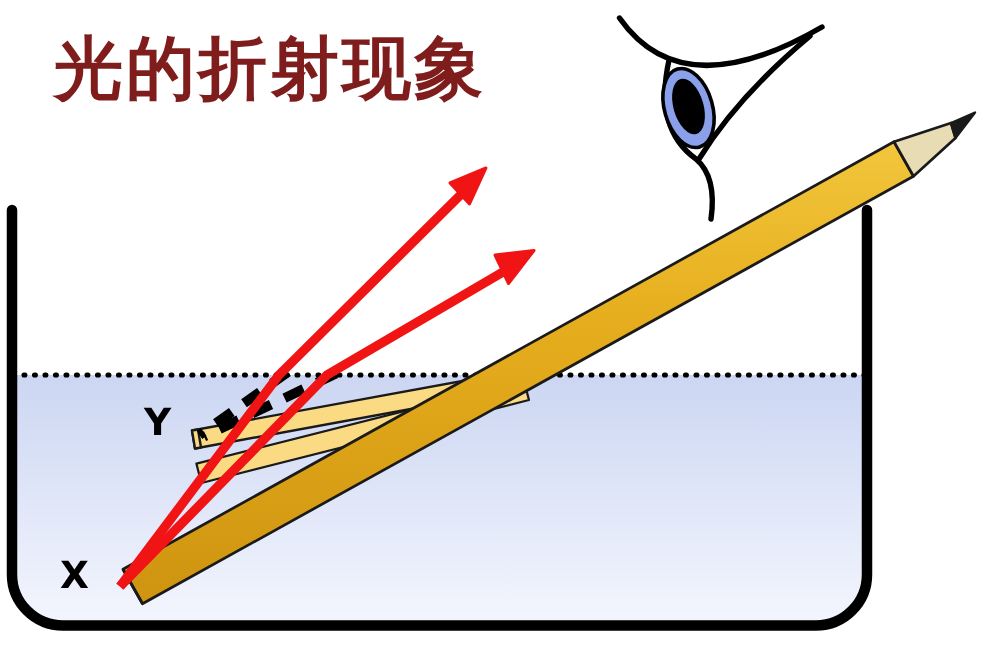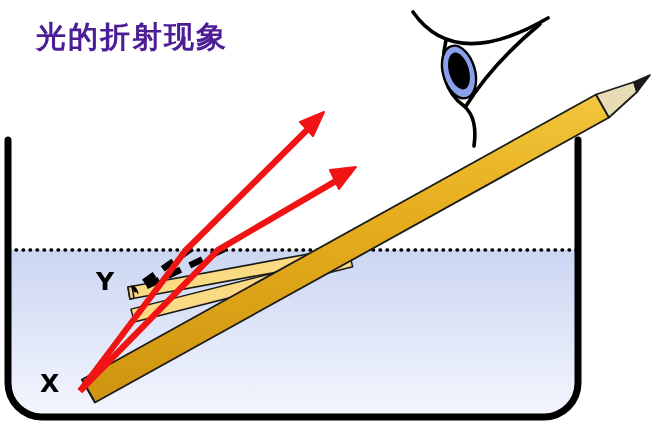--- a/index.html
+++ b/index.html
@@ -22,23 +22,23 @@
     left: 0;
     top: 0;
     width: 660px;
     height: 430px;
   }
   .title-text {
     position: absolute;
     left: 36px;
     top: 22px;
     font-family: "DejaVu Sans", "Liberation Sans", sans-serif;
-    font-size: 30px;
+    font-size: 46px;
     font-weight: 700;
-    color: #4c1d95;
+    color: #7f1d1d;
     letter-spacing: 2px;
     line-height: 1;
     white-space: nowrap;
     user-select: none;
   }
   .pt-label {
     position: absolute;
     font-family: "DejaVu Sans", "Liberation Sans", sans-serif;
     font-size: 25px;
     font-weight: 700;

